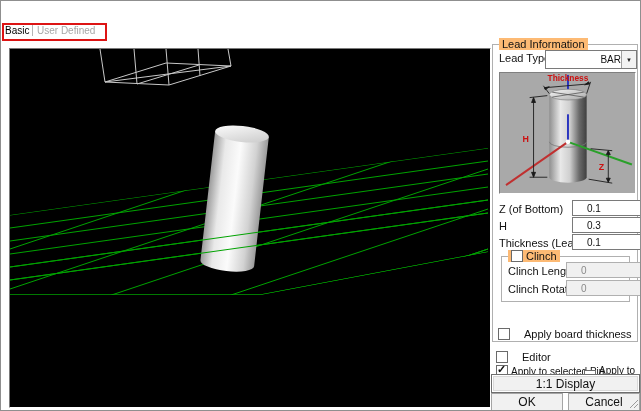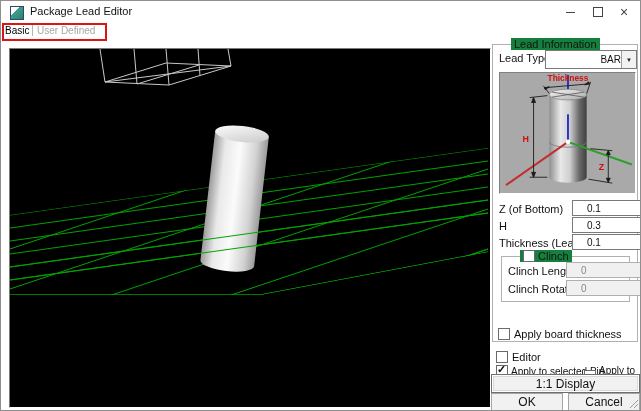--- a/index.html
+++ b/index.html
@@ -17,56 +17,43 @@
   .tab{position:absolute;top:1px;font-size:10px;line-height:13px;}
   .tab-basic{left:4px;color:#000;}
   .tab-sep{position:absolute;left:31px;top:1px;width:1px;height:12px;background:#b5b5b5;}
   .tab-user{left:36px;color:#a6a6a6;}
   .annotation-box{position:absolute;left:1px;top:22px;width:101px;height:14px;border:2px solid #dd1414;pointer-events:none;}
   
   .viewport{position:absolute;left:8px;top:47px;width:480px;height:358px;border-top:1px solid #7a7a7a;border-left:1px solid #7a7a7a;border-right:1px solid #ffffff;border-bottom:1px solid #ffffff;background:#000;}
   
   .panel{position:absolute;left:490px;top:38px;width:148px;height:373px;font-size:11px;color:#111;}
   .groupbox{position:absolute;border:1px solid #b0b0b0;}
-  .group-label{position:absolute;top:-7px;left:18px;background:#15803d;padding:0 3px;font-size:11px;white-space:nowrap;text-align:right;}
+  .group-label{position:absolute;top:-7px;left:6px;background:#fdba74;padding:0 3px;font-size:11px;white-space:nowrap;text-align:right;}
   .lbl{position:absolute;font-size:11px;white-space:nowrap;color:#111;}
   .txt{position:absolute;height:14px;border:1px solid #7a7a7a;background:#fff;font-size:10px;font-family:"Liberation Sans",sans-serif;padding:0 14px;color:#111;box-sizing:content-box;}
   .txt:disabled,.txt.disabled{background:#f0f0f0;color:#8a8a8a;border-color:#b0b0b0;}
   .combo{position:absolute;left:52px;top:5px;width:90px;height:17px;border:1px solid #7a7a7a;background:#fff;display:flex;align-items:center;text-align:right;}
   .combo-value{flex:1;font-size:10px;padding-left:3px;}
   .combo-btn{width:14px;height:100%;border-left:1px solid #a0a0a0;background:#f2f2f2;display:flex;align-items:center;justify-content:center;font-size:6px;color:#222;}
   .preview{position:absolute;left:6px;top:27px;width:135px;height:120px;border-top:1px solid #808080;border-left:1px solid #808080;border-right:1px solid #fff;border-bottom:1px solid #fff;background:#a9a9a9;}
-  .cb-row{position:absolute;display:flex;align-items:center;gap:4px;}
+  .cb-row{position:absolute;display:flex;align-items:center;gap:14px;}
   .cb{width:10px;height:10px;border:1px solid #6a6a6a;background:#fff;position:relative;flex:none;}
   .cb .mark{position:absolute;top:-3px;left:0;font-size:11px;font-weight:bold;color:#111;}
   .btn{position:absolute;background:#f1f1f1;border:1px solid #a5a5a5;font-size:12px;font-family:"Liberation Sans",sans-serif;display:flex;align-items:center;justify-content:center;color:#111;}
   .btn-display{left:0;top:335px;width:147px;height:17px;border:1px solid #6e6e6e;box-shadow:inset 0 0 0 1px #ffffff,inset 0 0 0 2px #d9d9d9;}
   .btn-ok{left:0;top:354px;width:70px;height:16px;}
   .btn-cancel{left:77px;top:354px;width:70px;height:16px;text-align:center;}
   .pins-row{font-size:10px;}
   .resize-grip{position:absolute;right:1px;bottom:1px;width:11px;height:11px;}
 </style>
 </head>
 <body>
 
 <div class="window">
 
-  <div class="titlebar">
-    <span class="app-icon"></span>
-    <span class="title-text">Package Lead Editor</span>
-    <span class="win-btn btn-min">
-        <span class="glyph-min"></span>
-      </span>
-    <span class="win-btn btn-max">
-        <span class="glyph-max"></span>
-      </span>
-    <span class="win-btn btn-close">
-        <span>×</span>
-      </span>
-  </div>
 
   <div class="tabbar">
     <span class="tab tab-basic">Basic</span>
     <span class="tab-sep"></span>
     <span class="tab tab-user">User Defined</span>
   </div>
   <div class="annotation-box"></div>
 
   <div class="viewport">
     <svg width="478" height="356" viewBox="0 0 478 356">

